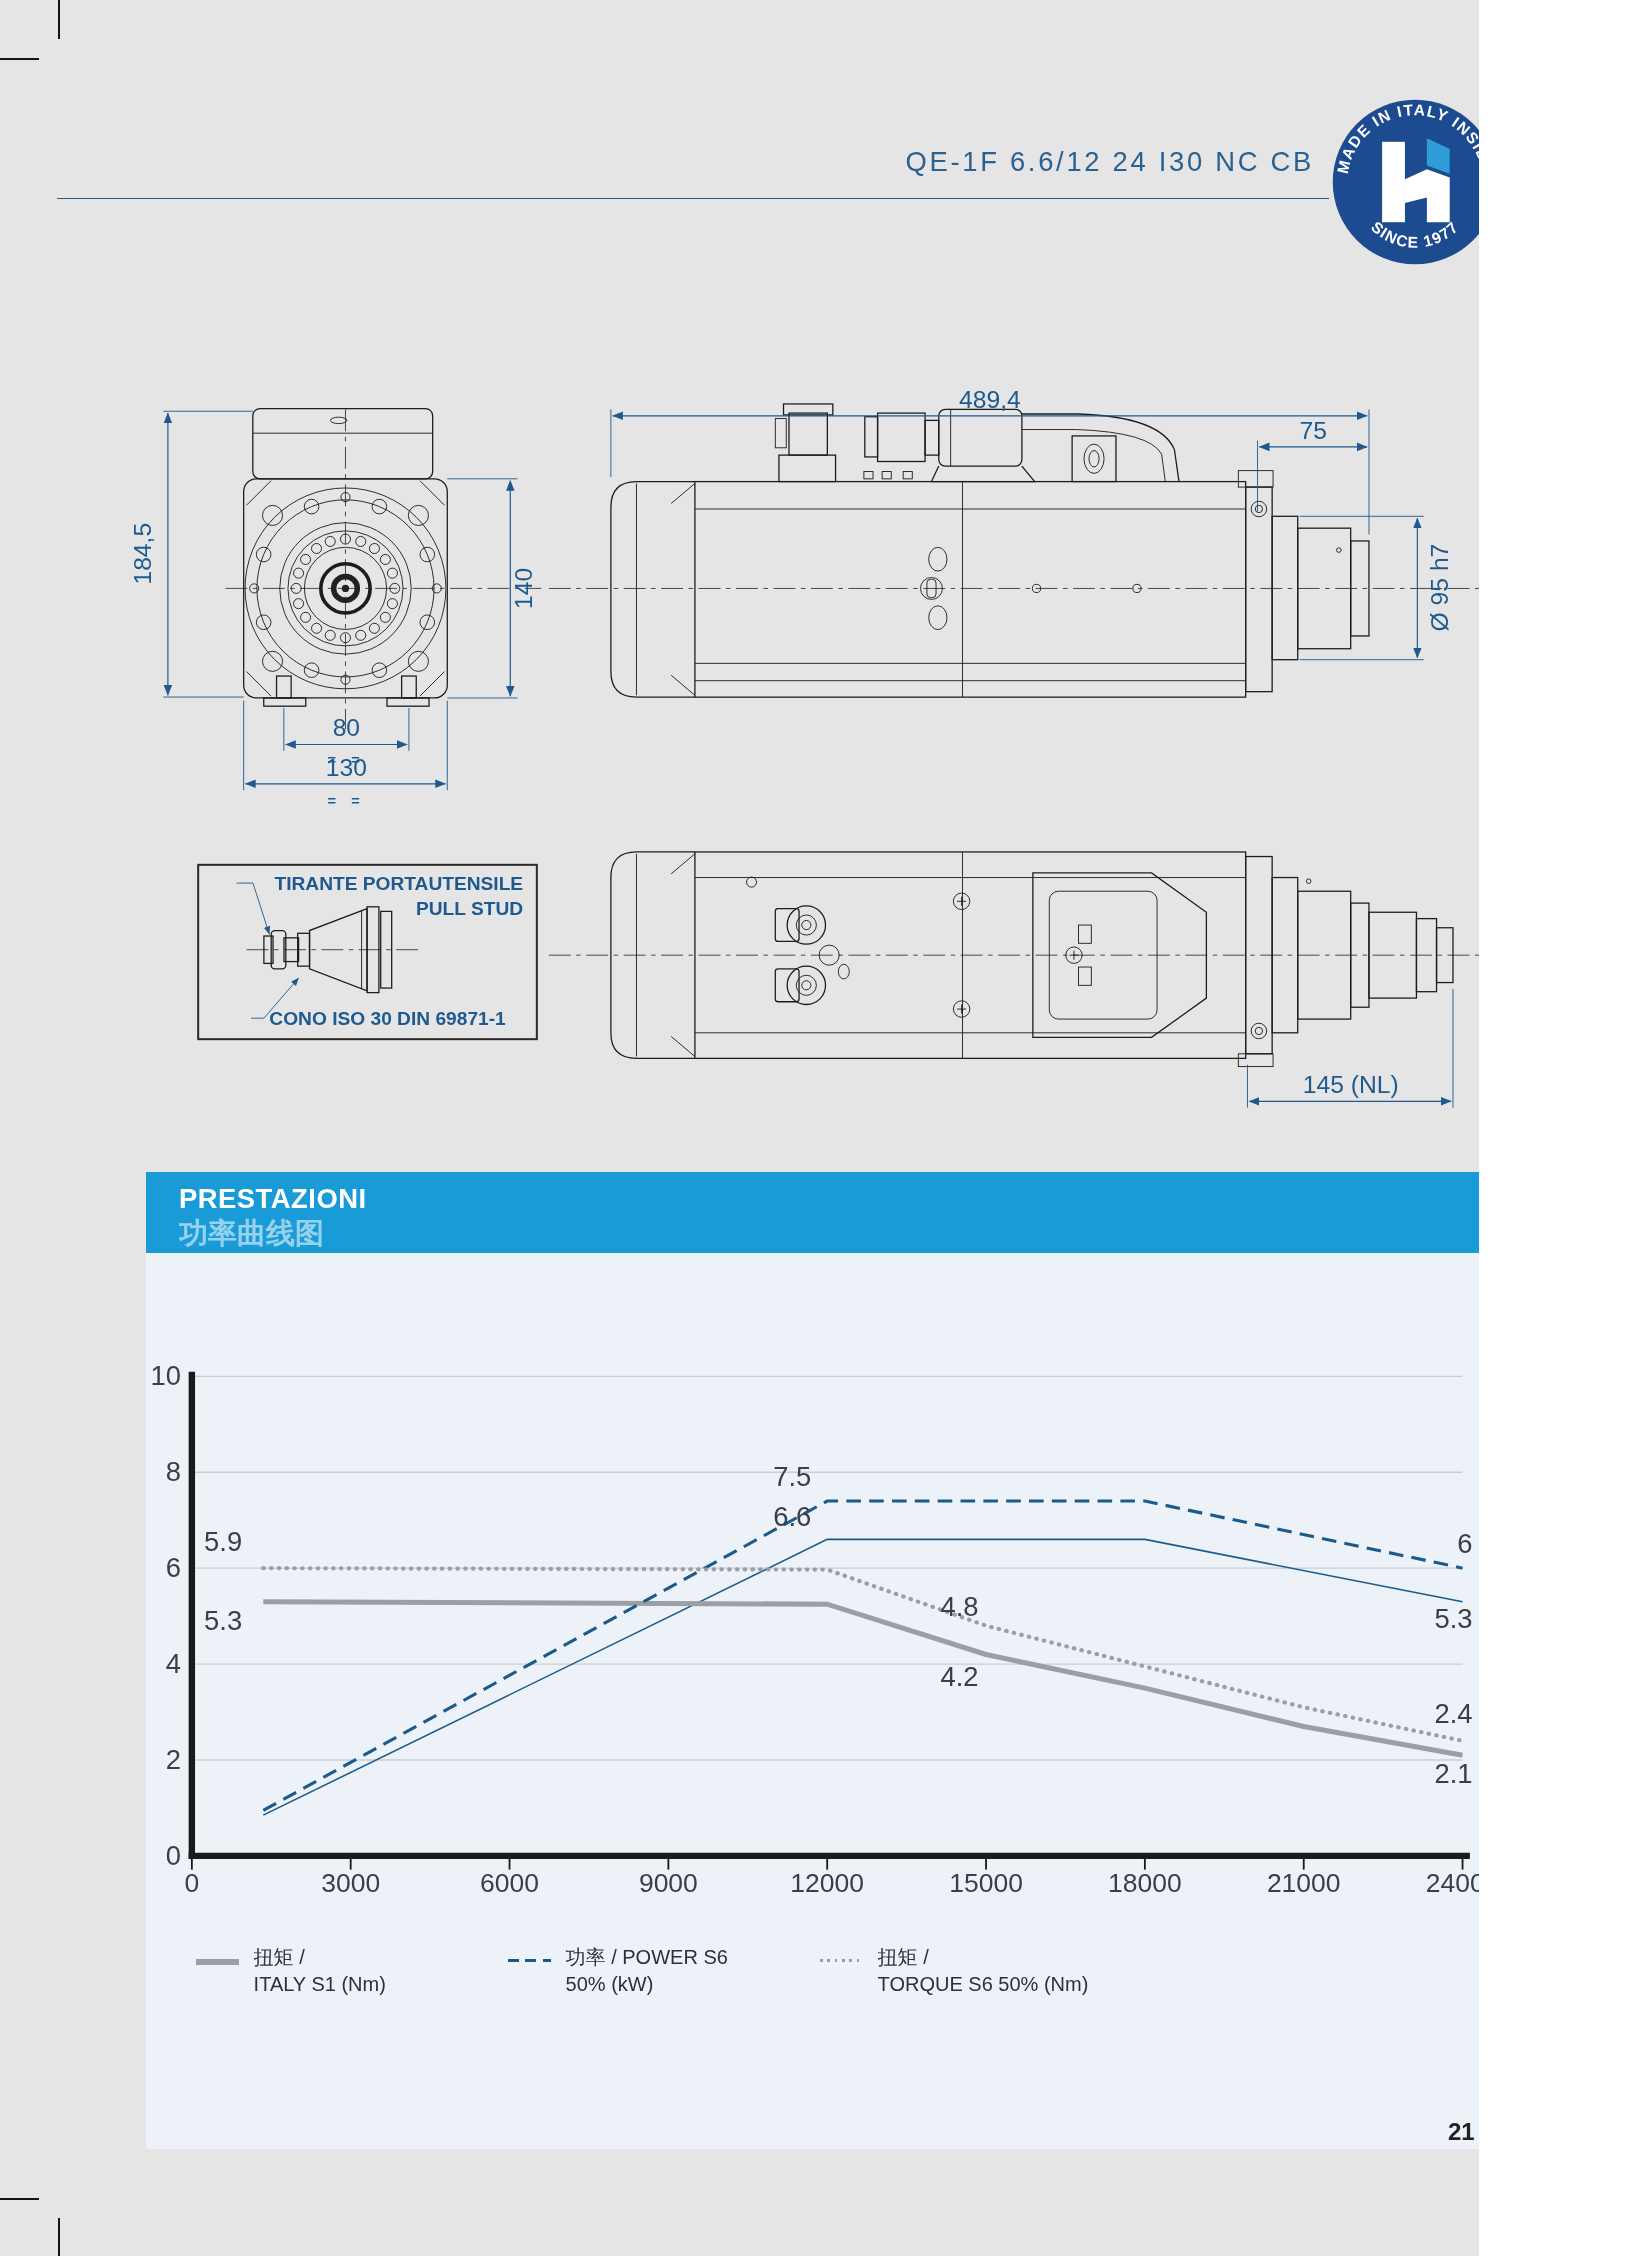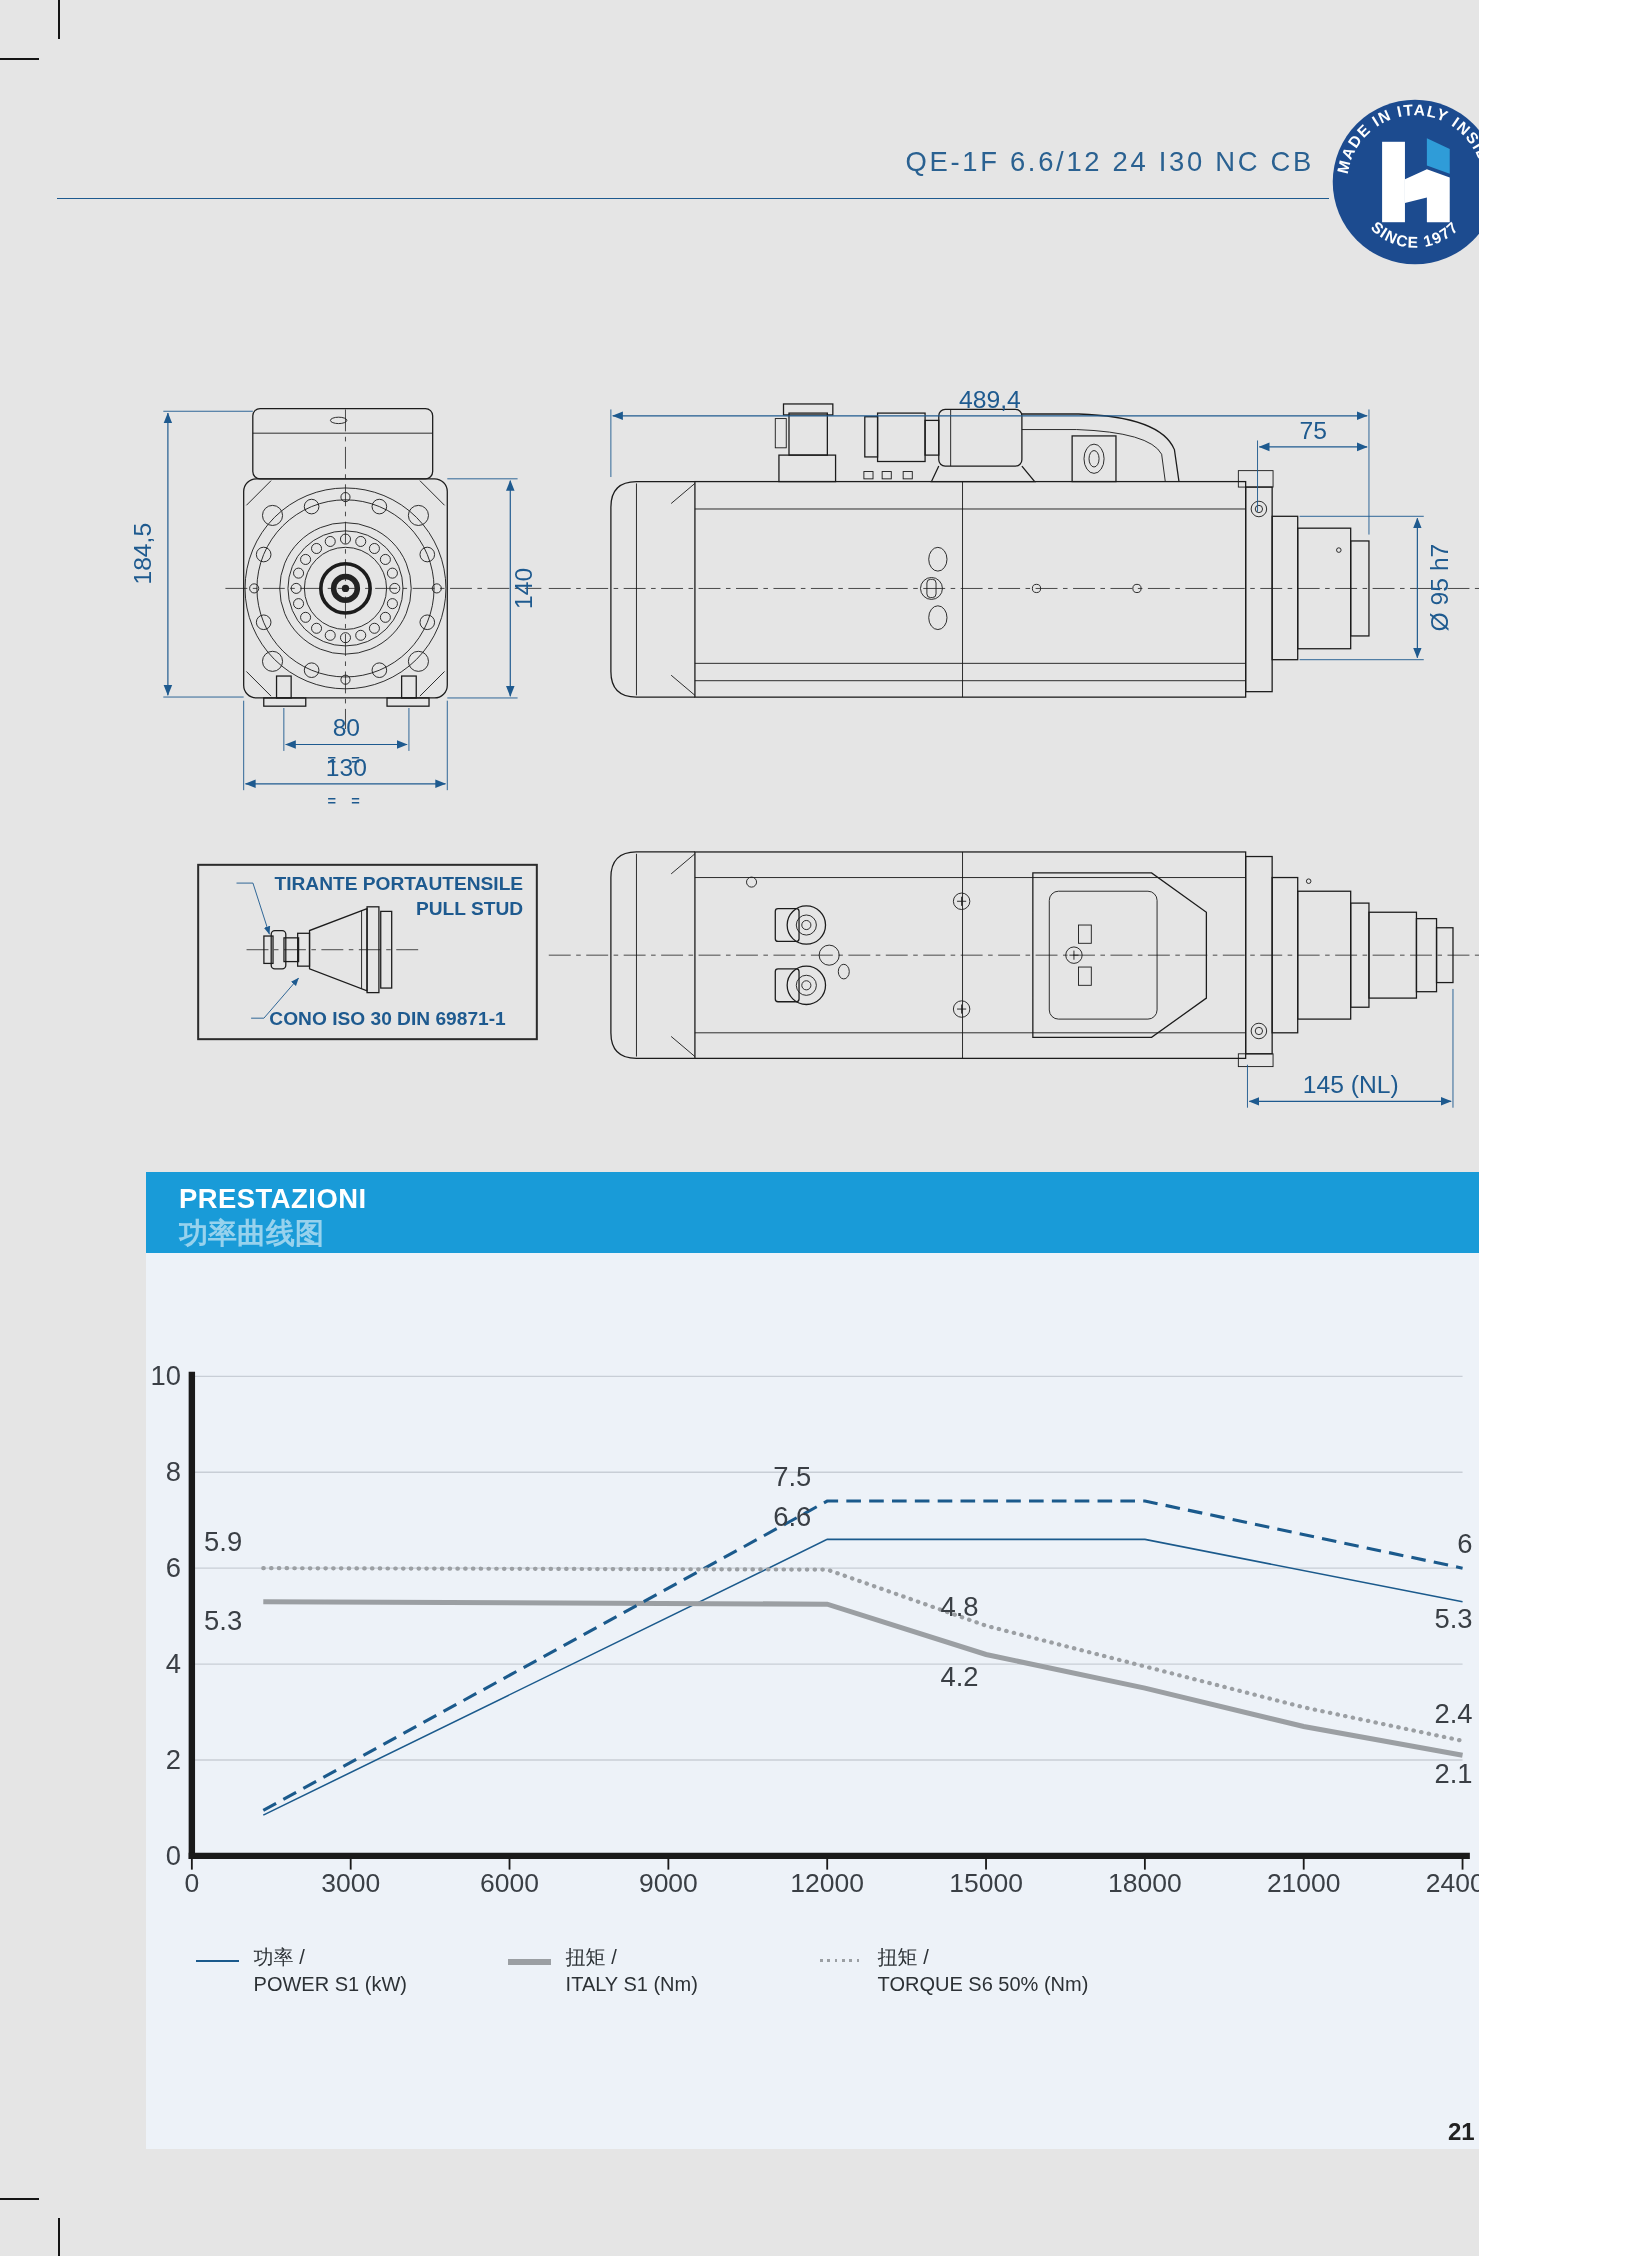--- a/index.html
+++ b/index.html
@@ -335,31 +335,31 @@
         <text x="728.1125" y="298.8" text-anchor="end" font-size="30" fill="#3a3f45">6.6</text>
         <text x="890.3958333333334" y="397.5" text-anchor="middle" font-size="30" fill="#3a3f45">4.8</text>
         <text x="890.3958333333334" y="473.625" text-anchor="middle" font-size="30" fill="#3a3f45">4.2</text>
         <text x="1452.0120833333333" y="328.2" text-anchor="end" font-size="30" fill="#3a3f45">6</text>
         <text x="1452.0120833333333" y="410.625" text-anchor="end" font-size="30" fill="#3a3f45">5.3</text>
         <text x="1452.0120833333333" y="514.05" text-anchor="end" font-size="30" fill="#3a3f45">2.4</text>
         <text x="1452.0120833333333" y="580.2" text-anchor="end" font-size="30" fill="#3a3f45">2.1</text>
       </svg>
     <div class="legend">
       <div class="leg-item">
-        <div class="leg-swatch" id="sw0" style="height: 1.8px; background: rgb(27, 90, 140); margin-top: 16.4px;"></div>
-        <div class="leg-txt">
-            <div>功率 /</div>
-          <div>POWER S1 (kW)</div>
-          </div>
-      </div>
-      <div class="leg-item">
         <div class="leg-swatch" id="sw1" style="height: 6.4px; background: rgb(155, 159, 163);"></div>
         <div class="leg-txt">
             <div>扭矩 /</div>
           <div>ITALY S1 (Nm)</div>
+          </div>
+      </div>
+      <div class="leg-item">
+        <div class="leg-swatch" id="sw2" style="height: 3.7px; background: repeating-linear-gradient(90deg, rgb(27, 90, 140) 0px, rgb(27, 90, 140) 11px, transparent 11px, transparent 17.4px);"></div>
+        <div class="leg-txt">
+            <div>功率 / POWER S6</div>
+          <div>50% (kW)</div>
           </div>
       </div>
       <div class="leg-item">
         <div class="leg-swatch" id="sw3" style="height: 3.7px; background: repeating-linear-gradient(90deg, rgb(155, 159, 163) 0px, rgb(155, 159, 163) 2.7px, transparent 2.7px, transparent 7.3px);"></div>
         <div class="leg-txt">
             <div>扭矩 /</div>
           <div>TORQUE S6 50% (Nm)</div>
           </div>
       </div>
     </div>

